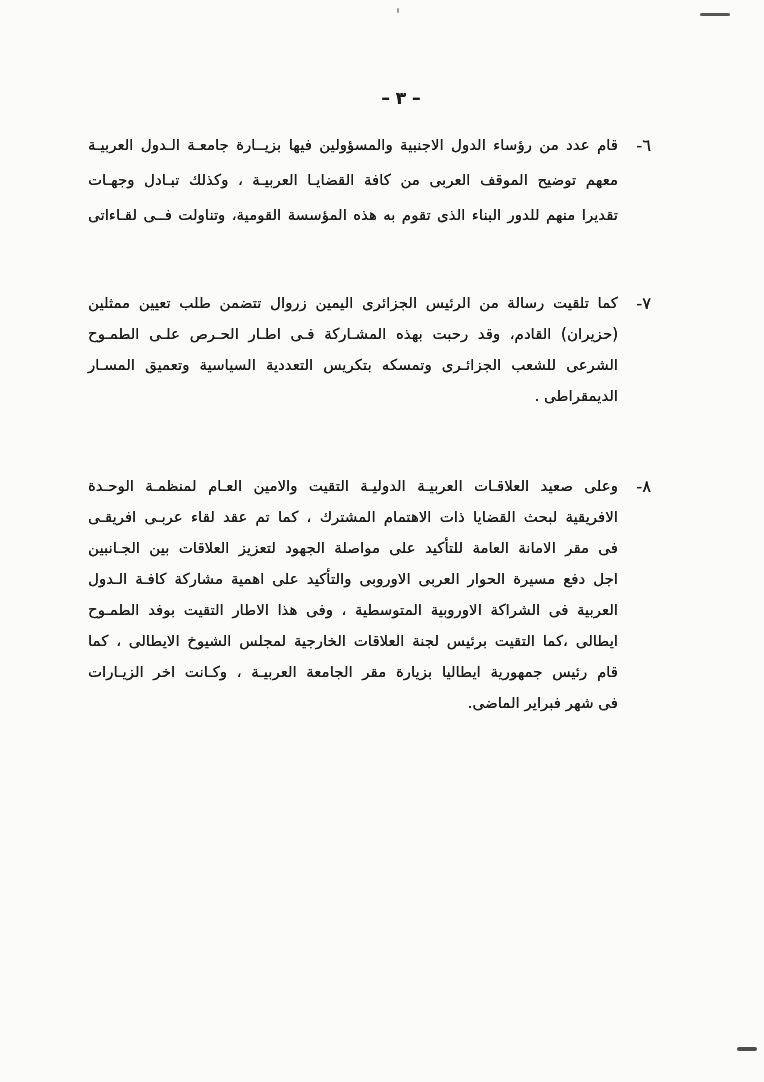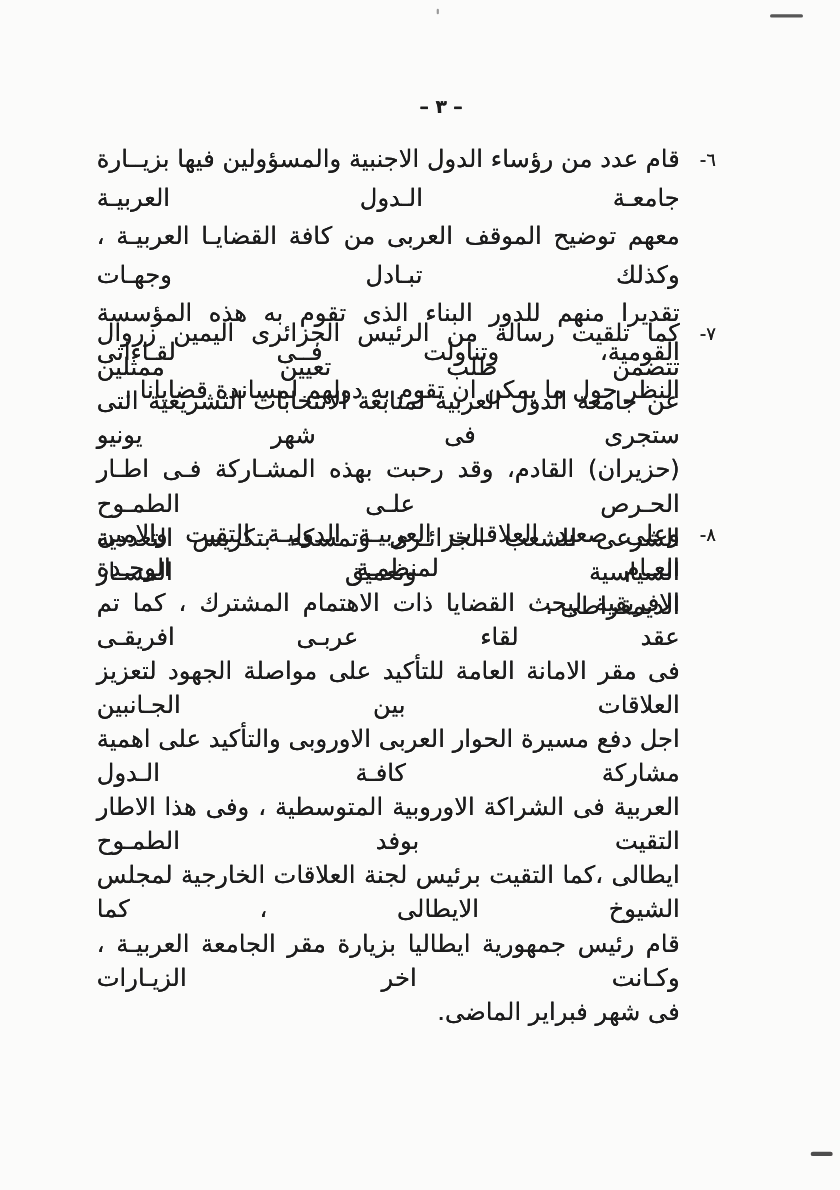--- a/index.html
+++ b/index.html
@@ -42,21 +42,21 @@
     position: absolute;
     right: 0;
     top: 0;
     font-size: 16.5px;
     text-shadow: 0 0 0.4px currentColor;
   }
   .para-lines {
     margin-right: 33px;
   }
   .line {
-    font-size: 22px;
+    font-size: 15px;
     text-align: justify;
     text-align-last: justify;
     text-shadow: 0 0 0.4px currentColor;
   }
   .line.end {
     text-align-last: right;
   }
   .p6 { top: 128px; }
   .p6 .line, .p6 .para-num { line-height: 35px; }
   .p7 { top: 288px; }
@@ -83,29 +83,27 @@
   <div class="artifact top-right"></div>
 
   <div class="page-number">– ٣ –</div>
 
   <div class="para p6">
     <div class="para-num">٦-</div>
     <div class="para-lines">
       <div class="line">قام عدد من رؤساء الدول الاجنبية والمسؤولين فيها بزيــارة جامعـة الـدول العربيـة</div>
       <div class="line">معهم توضيح الموقف العربى من كافة القضايـا العربيـة ، وكذلك تبـادل وجهـات</div>
       <div class="line">تقديرا منهم للدور البناء الذى تقوم به هذه المؤسسة القومية، وتناولت فــى لقـاءاتى</div>
-      <div class="line end">النظر حول ما يمكن ان تقوم به دولهم لمساندة قضايانا .</div>
     </div>
   </div>
 
   <div class="para p7">
     <div class="para-num">٧-</div>
     <div class="para-lines">
       <div class="line">كما تلقيت رسالة من الرئيس الجزائرى اليمين زروال تتضمن طلب تعيين ممثلين</div>
-      <div class="line">عن جامعة الدول العربية لمتابعة الانتخابات التشريعية التى ستجرى فى شهر يونيو</div>
       <div class="line">(حزيران) القادم، وقد رحبت بهذه المشـاركة فـى اطـار الحـرص علـى الطمـوح</div>
       <div class="line">الشرعى للشعب الجزائـرى وتمسكه بتكريس التعددية السياسية وتعميق المسـار</div>
       <div class="line end">الديمقراطى .</div>
     </div>
   </div>
 
   <div class="para p8">
     <div class="para-num">٨-</div>
     <div class="para-lines">
       <div class="line">وعلى صعيد العلاقـات العربيـة الدوليـة التقيت والامين العـام لمنظمـة الوحـدة</div>

